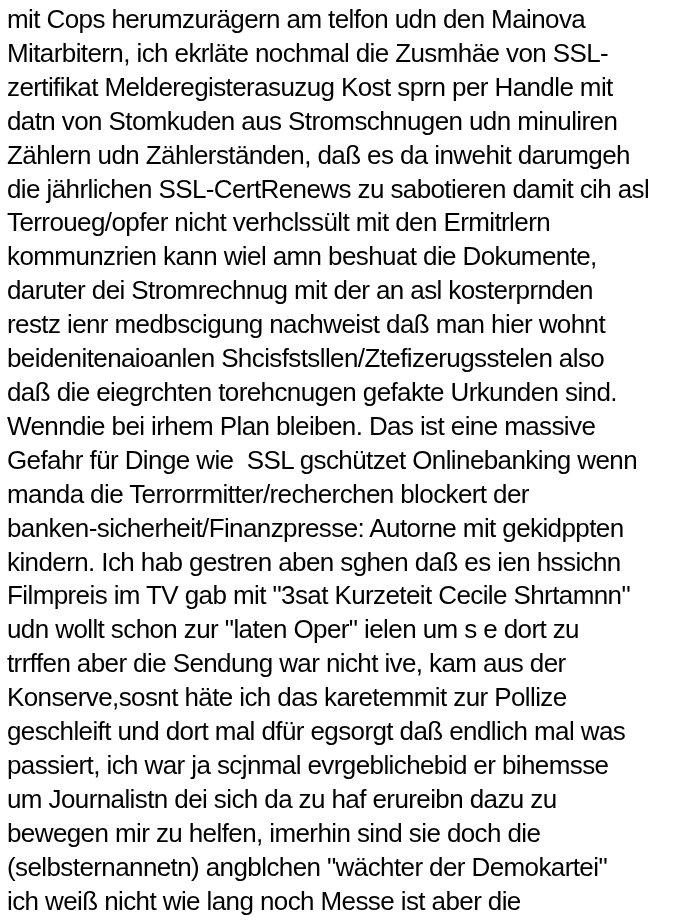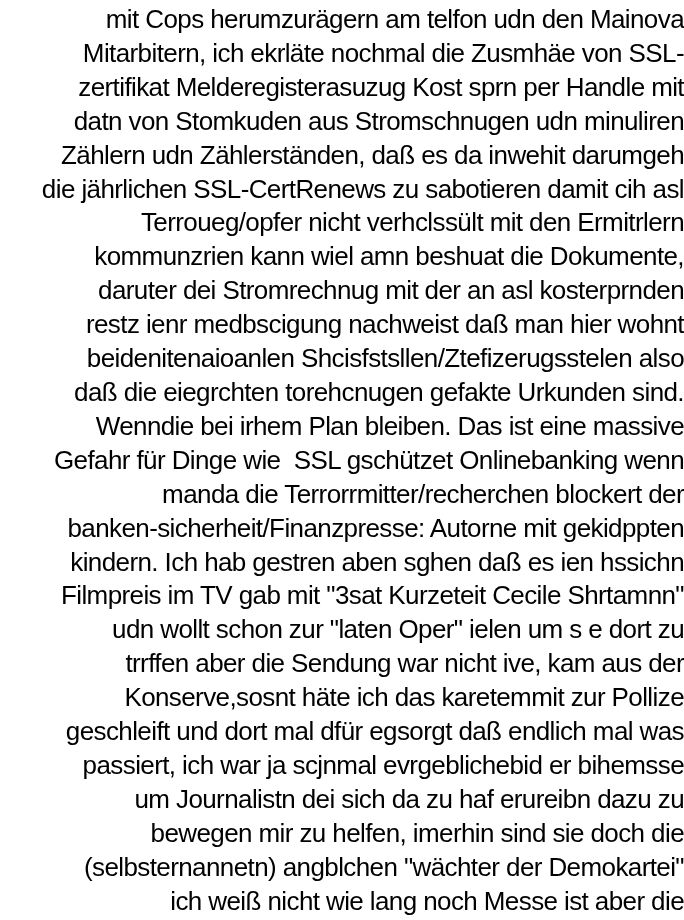--- a/index.html
+++ b/index.html
@@ -9,21 +9,20 @@
     width: 684px;
     height: 920px;
     overflow: hidden;
   }
   .page {
     width: 684px;
     height: 920px;
     background: #ffffff;
     box-sizing: border-box;
     padding: 3px 0 0 7px;
-    text-align: right;
   }
   .doc-text {
     font-family: "Liberation Sans", "DejaVu Sans", sans-serif;
     font-size: 26px;
     line-height: 33.9px;
     letter-spacing: -0.6px;
     color: #000000;
     white-space: pre;
     overflow: hidden;
   }

